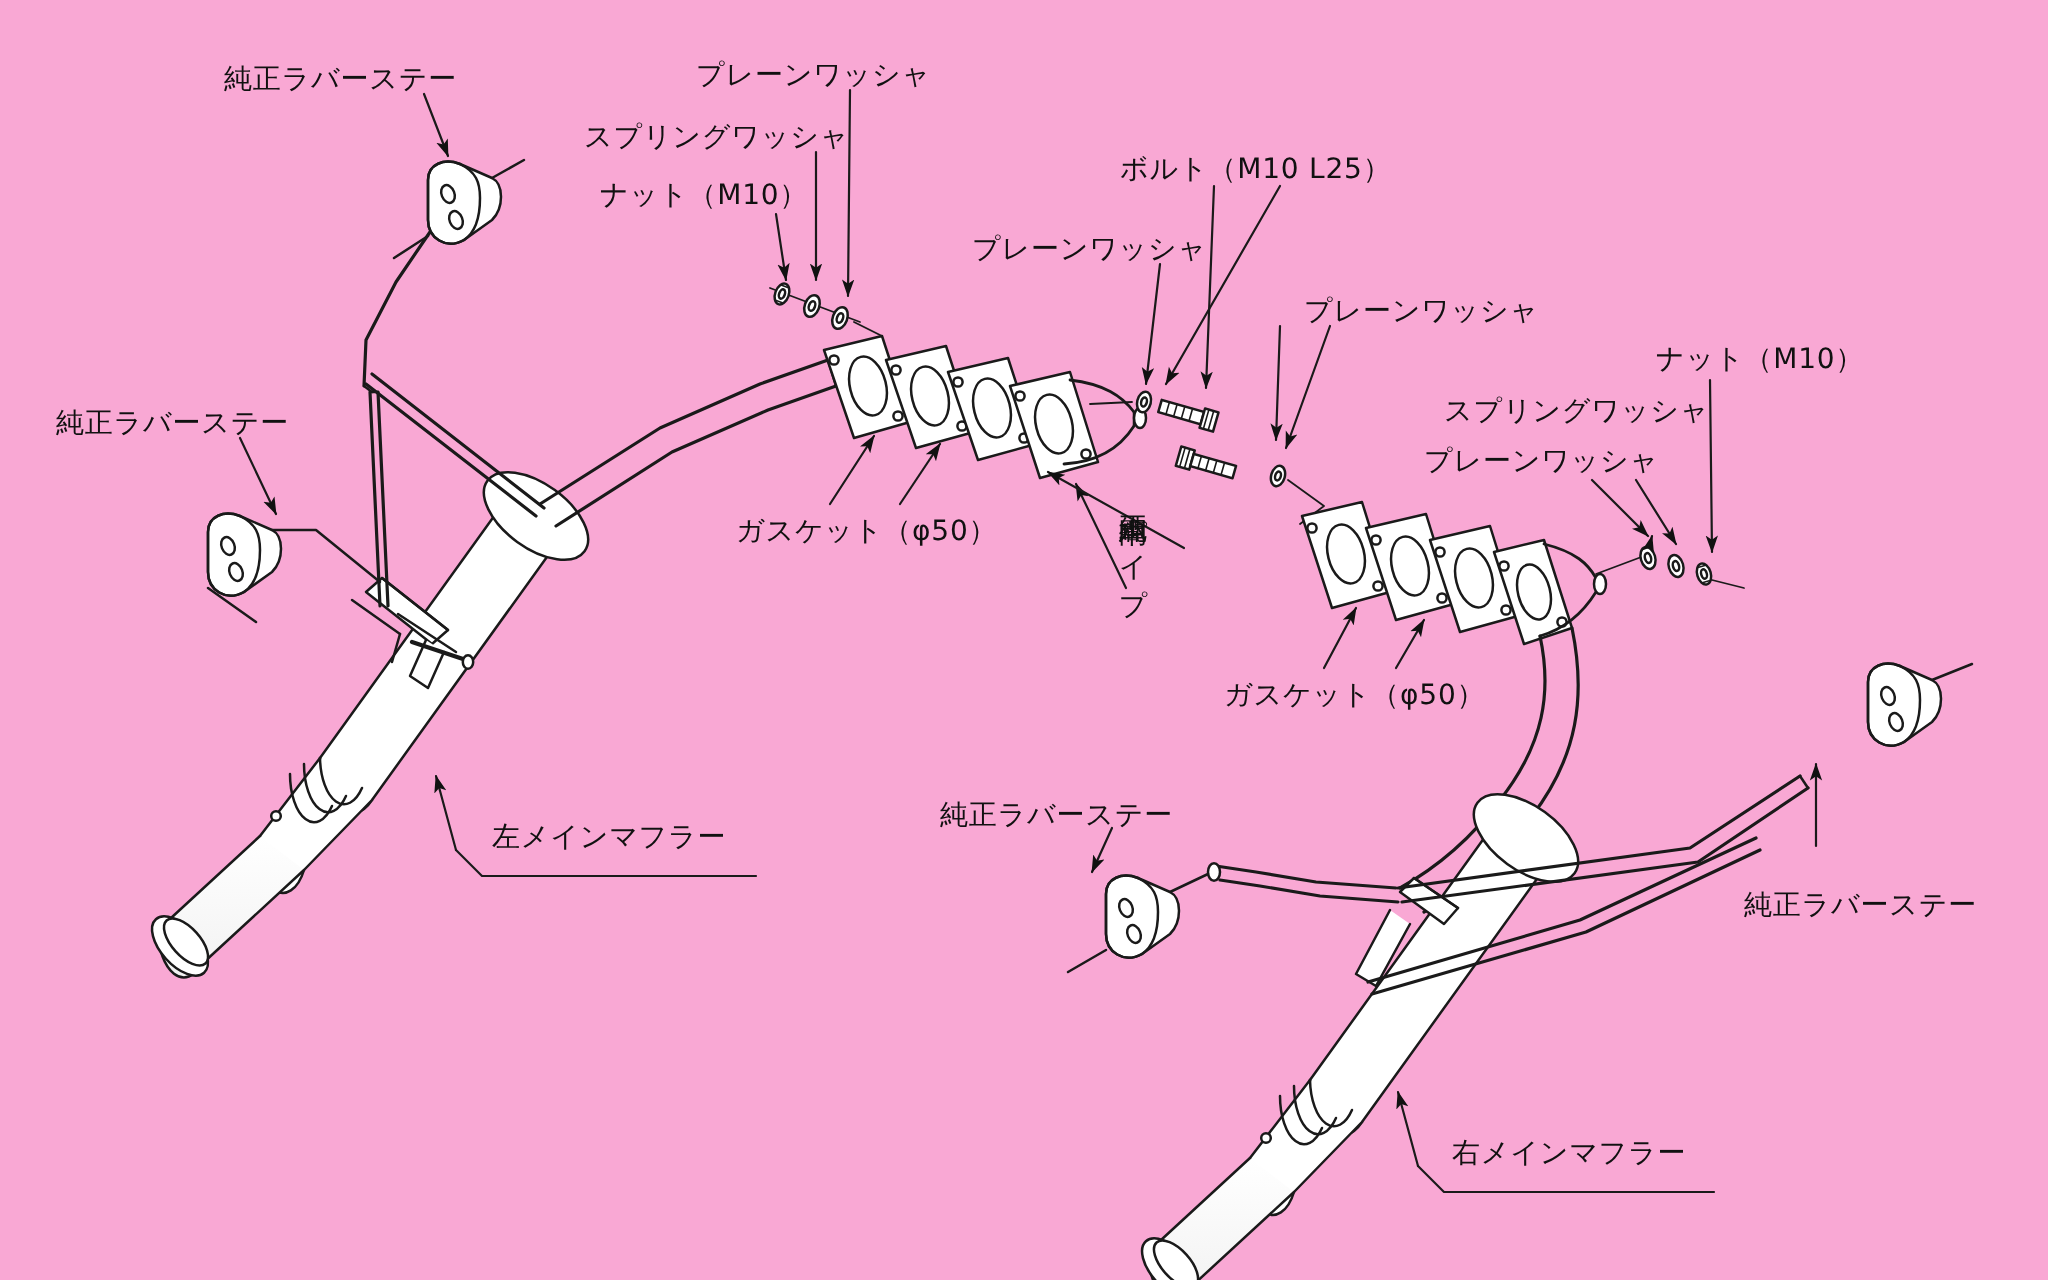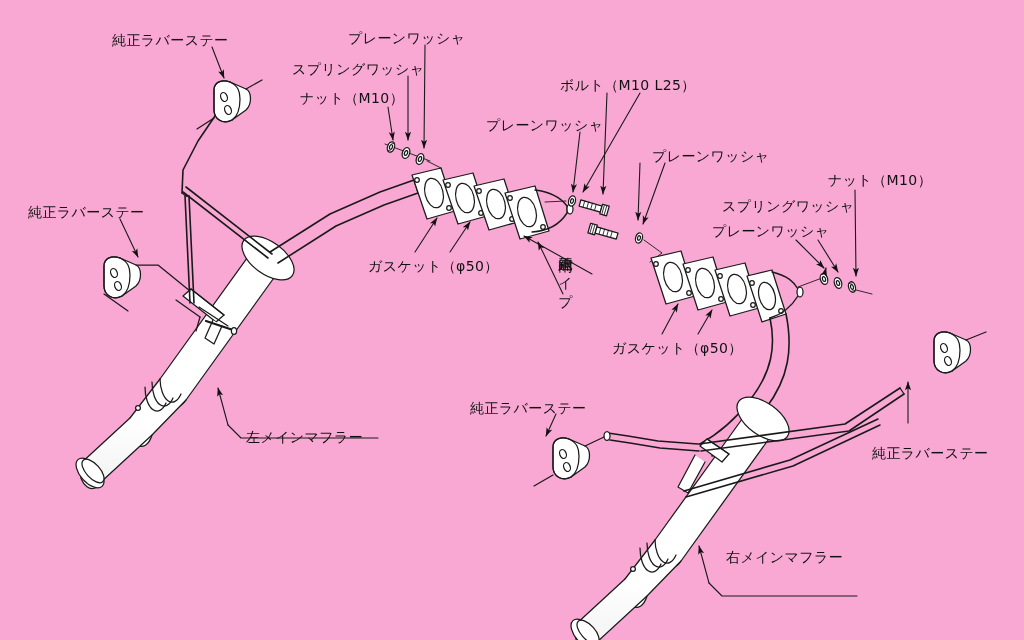--- a/index.html
+++ b/index.html
@@ -359,18 +359,18 @@
   <div class="lbl" style="left:560px;top:78px;">ボルト（M10 L25）</div>
   <div class="lbl" style="left:486px;top:118px;">プレーンワッシャ</div>
   <div class="lbl" style="left:652px;top:149px;">プレーンワッシャ</div>
   <div class="lbl" style="left:828px;top:173px;">ナット（M10）</div>
   <div class="lbl" style="left:722px;top:199px;">スプリングワッシャ</div>
   <div class="lbl" style="left:712px;top:224px;">プレーンワッシャ</div>
   <div class="lbl" style="left:28px;top:205px;">純正ラバーステー</div>
   <div class="lbl" style="left:368px;top:259px;">ガスケット（φ50）</div>
   <div class="lbl vert" style="left:559px;top:246px;height:130px;">純正中間パイプ</div>
   <div class="lbl" style="left:612px;top:341px;">ガスケット（φ50）</div>
-  <div class="lbl" style="left:246px;top:430px;">左メインマフラー</div>
+  <div class="lbl" style="left:246px;top:412px;">左メインマフラー</div>
   <div class="lbl" style="left:470px;top:401px;">純正ラバーステー</div>
   <div class="lbl" style="left:872px;top:446px;">純正ラバーステー</div>
-  <div class="lbl" style="left:726px;top:550px;">右メインマフラー</div>
+  <div class="lbl" style="left:726px;top:570px;">右メインマフラー</div>
 
 </div>
 
 </body></html>

